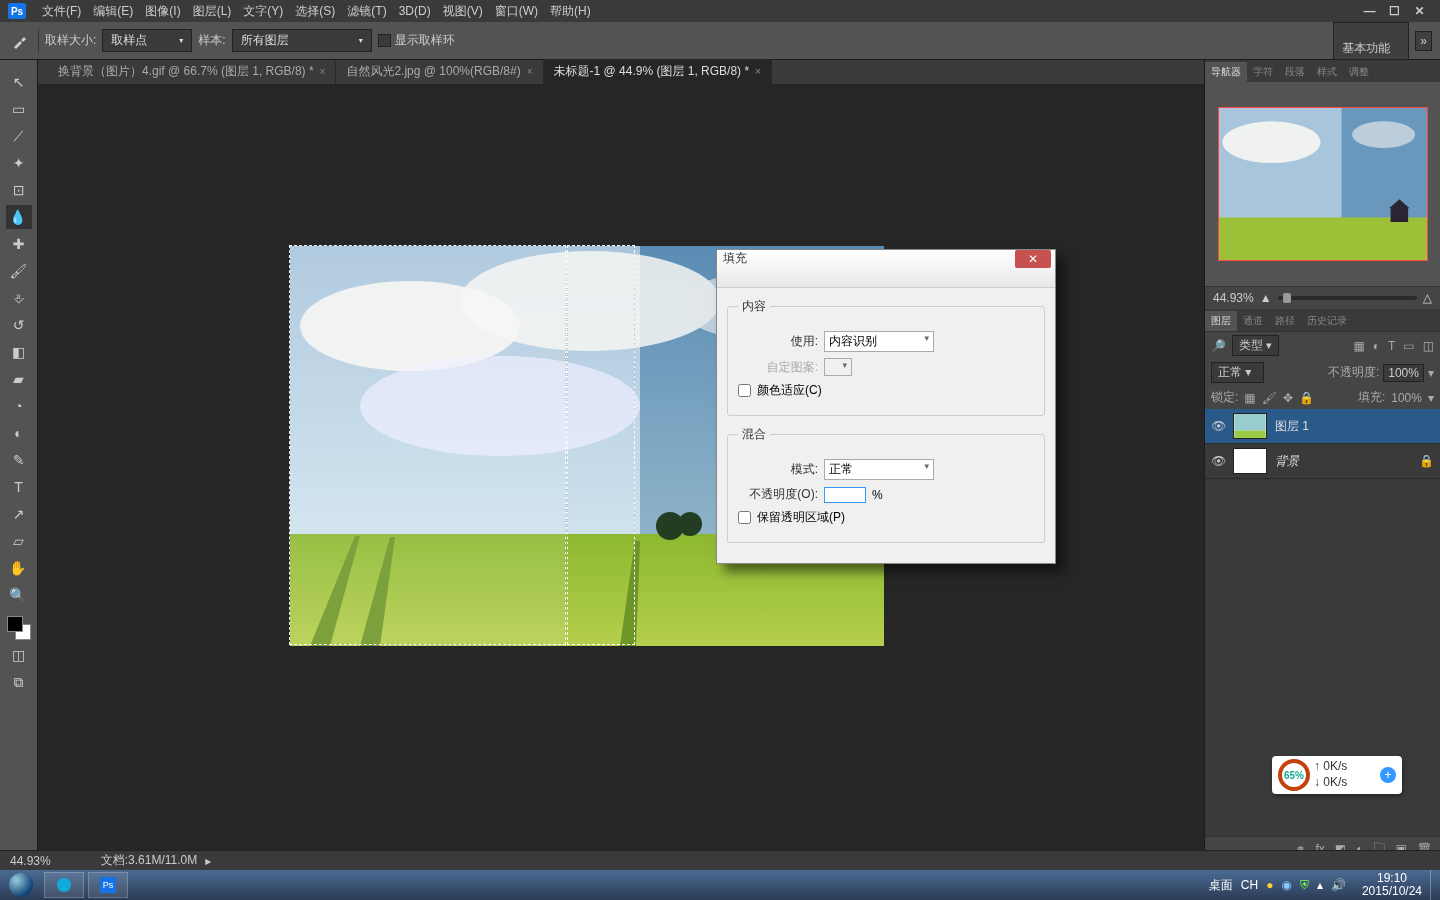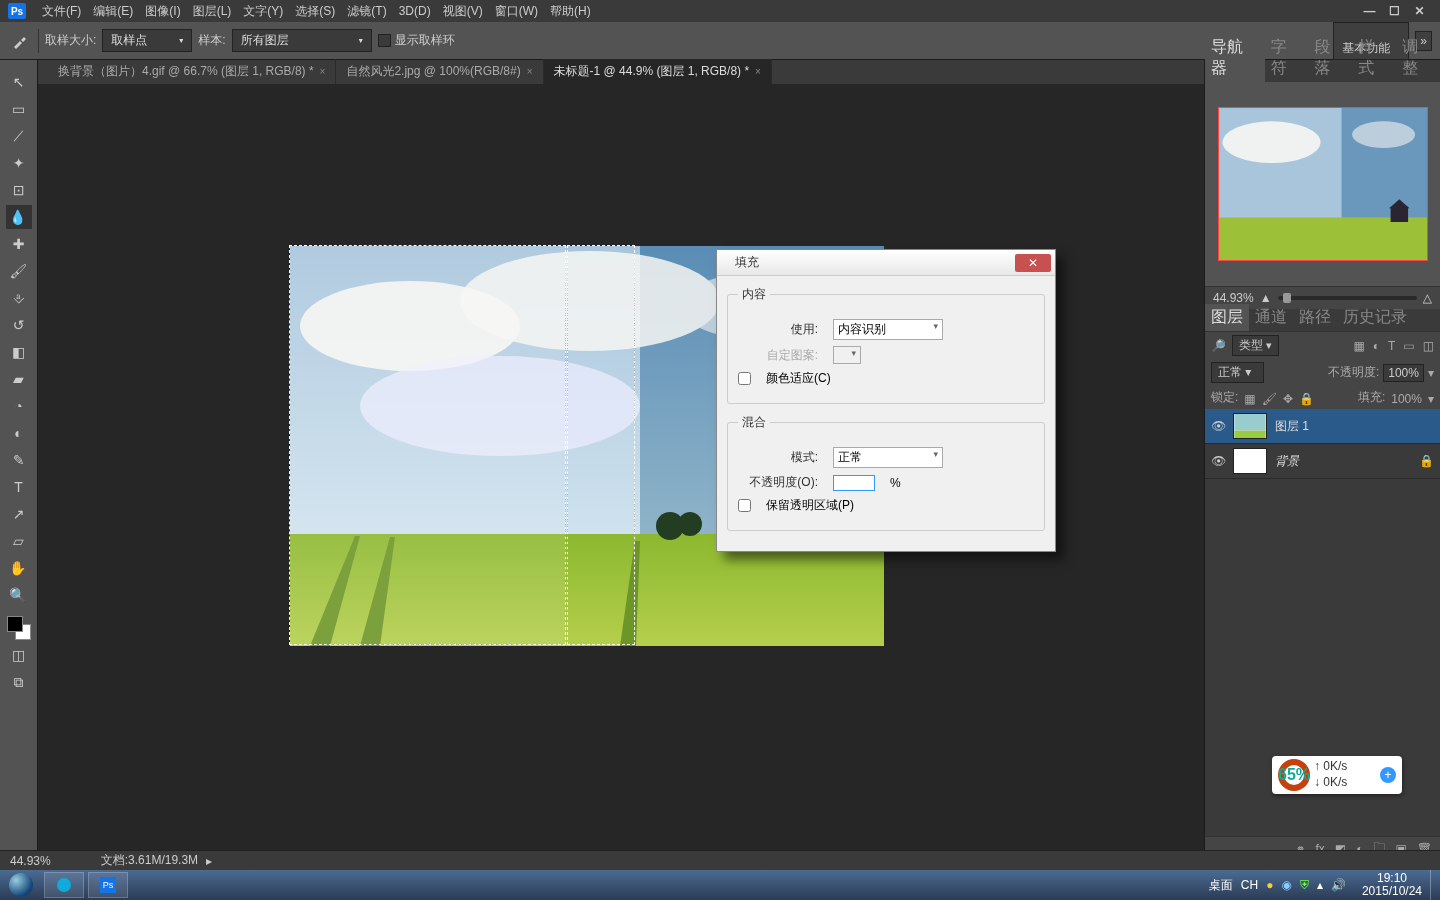--- a/index.html
+++ b/index.html
@@ -37,57 +37,57 @@
 .tools .swatch .bg { position: absolute; bottom: 0; right: 0; width: 16px; height: 16px; background: #fff; border: 1px solid #888; }
 
 
 .canvas-area { position: absolute; left: 38px; top: 84px; right: 236px; bottom: 40px; background: #262626; overflow: hidden; }
 .canvas-img { position: absolute; left: 252px; top: 162px; width: 594px; height: 400px; }
 .canvas-img .svgimg { width: 100%; height: 100%; display: block; }
 .marquee { position: absolute; border: 1px dashed #000; outline: 1px dashed #fff; outline-offset: -1px; pointer-events: none; }
 
 
 .dialog { position: absolute; left: 716px; top: 249px; width: 340px; background: #f0f0f0; border: 1px solid #888; box-shadow: 8px 8px 10px rgba(0,0,0,0.5); font-size: 12px; }
-.dialog .dlgtitle { height: 26px; background: linear-gradient(#fff,#e8e8e8); display: flex; align-items: center; padding: 0 4px 0 18px; color: #333; border-bottom: 1px solid #ccc; }
+.dialog .dlgtitle { height: 38px; background: linear-gradient(#fff,#e8e8e8); display: flex; padding: 0 4px 0 6px; color: #333; border-bottom: 1px solid #ccc; }
 .dialog .dlgtitle .sp { flex: 1; }
 .dialog .dlgtitle .xbtn { width: 36px; height: 18px; background: #c75050; color: #fff; text-align: center; line-height: 18px; font-size: 12px; border-radius: 2px; cursor: pointer; }
 .dialog .dlgbody { display: flex; padding: 10px; gap: 10px; }
 .dialog .dlgleft { flex: 1; }
 .dialog fieldset { border: 1px solid #ccc; border-radius: 3px; padding: 10px; margin-bottom: 10px; }
 .dialog legend { padding: 0 4px; color: #333; }
-.dialog .row { display: flex; align-items: center; margin: 6px 0; gap: 15px; }
+.dialog .row { display: flex; align-items: center; margin: 6px 0; gap: 6px; }
 .dialog .row .lbl { text-align: right; width: 80px; color: #333; }
 .dialog .row .lbl.dis { color: #aaa; }
 .dialog select, .dialog .fakesel { border: 1px solid #aaa; background: #fff; padding: 1px 18px 1px 4px; min-width: 110px; position: relative; }
 .dialog .fakesel.dis { background: #f0f0f0; color: #aaa; }
 .dialog .fakesel::after { content: "▾"; position: absolute; right: 4px; font-size: 9px; color: #666; }
 .dialog input[type=text] { width: 42px; border: 1px solid #3399ff; background: #fff; text-align: left; padding: 0 20px; }
 .dialog .btn { width: 56px; height: 22px; border: 1px solid #aaa; background: #e8e8e8; text-align: center; line-height: 20px; margin-bottom: 8px; border-radius: 2px; cursor: pointer; }
 .dialog .chk { width: 13px; height: 13px; }
 
 
 .rpanels { position: absolute; right: 0; top: 60px; width: 236px; bottom: 40px; background: #535353; display: flex; flex-direction: column; border-left: 1px solid #1b1b1b;}
 .rpanels .ptabs { display: flex; background: #3a3a3a; height: 22px; align-items: flex-end; }
-.rpanels .ptab { padding: 3px 6px; color: #888; font-size: 16px; }
+.rpanels .ptab { padding: 3px 6px; color: #888; font-size: 10px; }
 .rpanels .ptab.active { background: #535353; color: #ddd; }
 .rpanels .navigator { height: 204px; background: #535353; display: flex; align-items: center; justify-content: center; padding: 6px; }
 .rpanels .navwrap { border: 1px solid #ff4444; width: 210px; height: 154px; }
 .rpanels .navwrap svg { width: 100%; height: 100%; display: block; }
 .rpanels .zoomrow { display: flex; align-items: center; padding: 4px 8px; color: #ccc; font-size: 10px; gap: 6px; background: #454545; border-top:1px solid #333;}
 .rpanels .zoomrow .slider { flex: 1; height: 4px; background: #2a2a2a; border-radius: 2px; position: relative;}
 .rpanels .zoomrow .slider::after { content:""; position:absolute; left:4%; top:-3px; width:8px;height:10px;background:#999;border-radius:2px;}
 .rpanels .layerpanel { flex: 1; display: flex; flex-direction: column; }
 .rpanels .layerhead { display: flex; align-items: center; background: #454545; padding: 3px 6px; gap: 6px; border-top: 1px solid #333;}
 .rpanels .layerhead .headsel { background: #3a3a3a; color: #ccc; padding: 1px 6px; border: 1px solid #222; font-size: 11px; flex:0 0 auto;}
 .rpanels .layerhead .icons { margin-left:auto; display:flex; gap:8px; color:#aaa; font-size:11px;}
 .rpanels .oprow { display:flex; padding: 3px 6px; align-items:center; background:#454545; gap:4px; font-size:11px; color:#aaa;}
 .rpanels .oprow .ddd { background:#3a3a3a;border:1px solid #222;padding:1px 12px 1px 6px; color:#ccc;}
 .rpanels .oprow .sp { flex:1;}
 .rpanels .oprow .numbox { background:#3a3a3a;border:1px solid #222;padding:1px 4px;color:#ccc;min-width:34px;display:inline-block;}
-.rpanels .lockrow { display:flex; padding:3px 6px;align-items:flex-end;background:#454545;gap:6px;font-size:11px;color:#aaa;}
+.rpanels .lockrow { display:flex; padding:3px 6px;align-items:center;background:#454545;gap:6px;font-size:11px;color:#aaa;}
 .rpanels .layerlist { flex:1; background:#3a3a3a; }
 .rpanels .lrow { display:flex; align-items:center; padding:4px 6px; gap:8px; color:#ddd; border-bottom:1px solid #2a2a2a;}
 .rpanels .lrow.sel { background:#2a5a8a; }
 .rpanels .lrow .eye { width:14px; color:#ccc; }
 .rpanels .lrow .thumb { width:34px; height:26px; background:#fff; border:1px solid #222;}
 .rpanels .lrow .thumb.img svg { width:100%;height:100%;display:block;}
 .rpanels .lrow .lock { margin-left:auto; color:#aaa;}
 .rpanels .botstrip { height: 24px; background:#454545; color:#aaa; display:flex; align-items:center; justify-content:flex-end; gap:10px; padding:0 8px; font-size:11px; border-top:1px solid #333;}
 
 
@@ -99,21 +99,21 @@
 .taskbar { position: absolute; left: 0; right: 0; bottom: 0; height: 30px; background: linear-gradient(#4b6b94,#2b3b54); display: flex; align-items: center; color: #fff; font-size: 11px; }
 .taskbar .start { width: 42px; height: 30px; display: flex; align-items: center; justify-content: center; }
 .taskbar .start .orb { width: 24px; height: 24px; border-radius: 50%; background: radial-gradient(circle at 30% 30%, #9cd, #147 70%); }
 .taskbar .tb { width: 40px; height: 26px; margin: 0 2px; background: rgba(255,255,255,0.1); border: 1px solid rgba(255,255,255,0.2); display: flex; align-items: center; justify-content: center; }
 .taskbar .spacer { flex:1; }
 .taskbar .tray { display:flex; align-items:center; gap:8px; padding:0 8px;}
 .taskbar .clock { text-align:center; line-height:1.1; padding:0 8px;}
 
 
 .speedwidget { position:absolute; right:38px; top:756px; width:130px; height:38px; background:#fff; border-radius:4px; display:flex; align-items:center; padding:3px 6px; gap:4px; box-shadow: 1px 2px 4px rgba(0,0,0,0.4);}
-.speedwidget .circle { width:32px; height:32px; border-radius:50%; border:6px solid #c2410c; display:flex; align-items:center; justify-content:center; color:#1a9; font-weight:bold; font-size:16px;}
+.speedwidget .circle { width:32px; height:32px; border-radius:50%; border:4px solid #c2410c; display:flex; align-items:center; justify-content:center; color:#1a9; font-weight:bold; font-size:10px;}
 .speedwidget .lines { flex:1; font-size:9px; color:#333; line-height:1.3;}
 .speedwidget .plus { width:16px;height:16px;border-radius:50%;background:#39f;color:#fff;text-align:center;line-height:16px;font-size:12px;}
 </style>
 </head>
 <body>
 
 <div class="titlebar">
   <div class="ps-logo">Ps</div>
   <span class="menu-item">文件(F)</span>
   <span class="menu-item">编辑(E)</span>
@@ -375,21 +375,21 @@
       <span>🗀</span>
       <span>▣</span>
       <span>🗑</span>
     </div>
   </div>
 </div>
 
 <div class="statusbar">
   <span>44.93%</span>
   <span class="sp"></span>
-  <span>文档:3.61M/19.3M</span>
+  <span>文档:3.61M/11.0M</span>
   <span class="arrow">▸</span>
 </div>
 
 <div class="speedwidget">
   <div class="circle">65%</div>
   <div class="lines">
     <div>↑ <span>0K/s</span></div>
     <div>↓ <span>0K/s</span></div>
   </div>
   <div class="plus">+</div>

